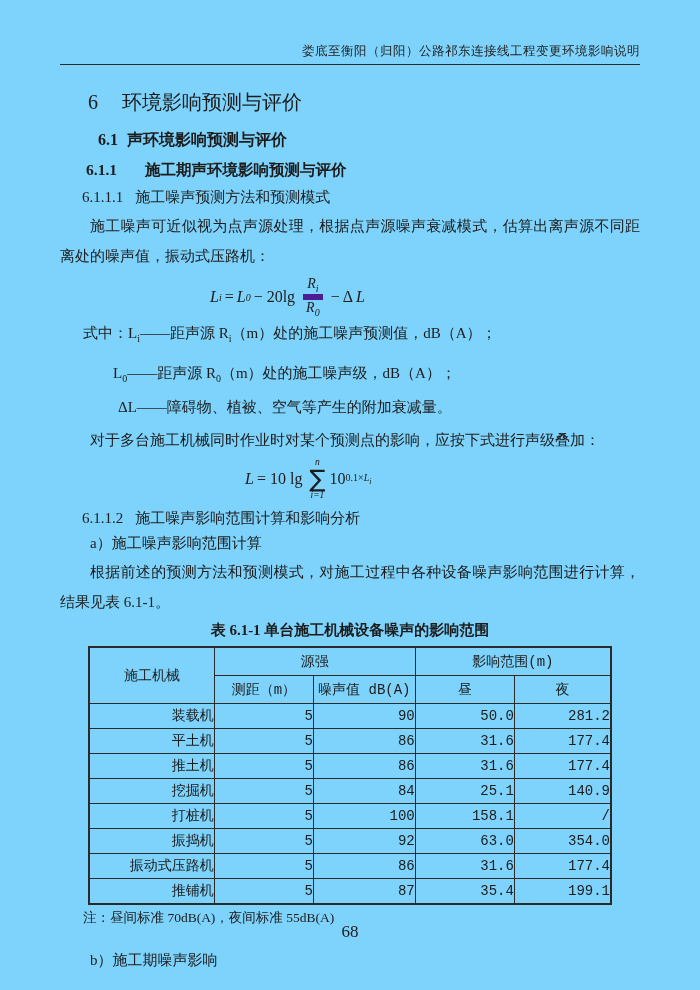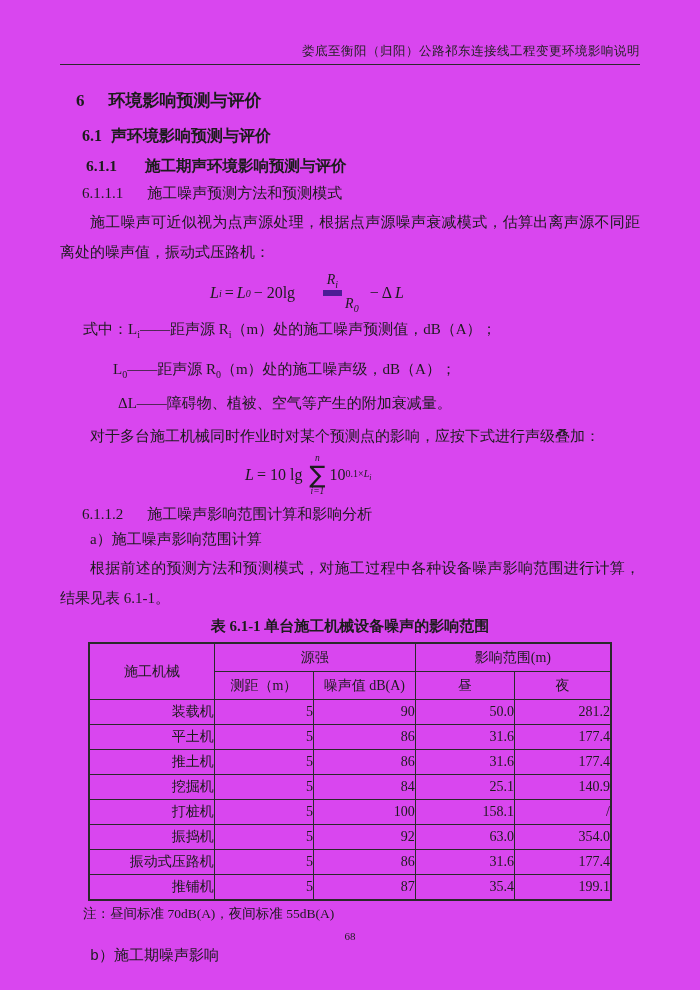--- a/index.html
+++ b/index.html
@@ -1,74 +1,74 @@
 <!DOCTYPE html>
 <html><head>
 <meta charset="utf-8">
 <style>
   html,body{margin:0;padding:0;background:#fff;}
   .page{
     position:relative;
     width:700px;height:990px;
-    background:#d946ef;
+    background:#7dd3fc;
     box-sizing:border-box;
     padding:0 60px;
     font-family:"Liberation Serif","DejaVu Serif",serif;
     color:#1c1c1c;
     overflow:hidden;
   }
   
   .doc-header{padding-top:43px;text-align:right;font-size:12.5px;letter-spacing:.5px;color:#222;}
   .header-rule{border:none;border-top:1.5px solid #2a2a2a;margin:4px 0 0 0;}
   
-  .h-l1{margin:24px 0 0 16px;font-size:17px;font-weight:bold;}
+  .h-l1{margin:24px 0 0 28px;font-size:20px;font-weight:normal;}
   .h-l1 .num{margin-right:24px;}
-  .h-l2{margin:14px 0 0 22px;font-size:16px;font-weight:bold;}
+  .h-l2{margin:14px 0 0 38px;font-size:16px;font-weight:bold;}
   .h-l2 .num{margin-right:9px;}
   .h-l3{margin:9px 0 0 26px;font-size:15.5px;font-weight:bold;}
   .h-l3 .num{margin-right:28px;}
   .h-l4{margin:7px 0 0 22px;font-size:15px;font-weight:normal;}
-  .h-l4 .num{margin-right:24px;}
+  .h-l4 .num{margin-right:12px;}
   
   .para{margin:4px 0 0 0;font-size:15px;line-height:30px;text-indent:2em;text-align:justify;}
   .para.tight{line-height:28px;}
   
   .formula{font-size:16px;font-family:"Liberation Serif","DejaVu Sans",serif;margin:4px 0 0 150px;height:44px;display:flex;align-items:center;}
   .formula .var{font-style:italic;}
   .formula sub{font-size:10px;font-style:italic;}
   .formula .op{padding:0 3px;}
   .frac{display:inline-flex;flex-direction:column;align-items:center;vertical-align:middle;margin:0 4px;font-size:14px;line-height:1.15;}
   .frac .fnum{border-bottom:6px solid #4c1d95;padding:0 4px;}
-  .frac .fden{padding:0 4px;margin-left:39px;}
+  .frac .fden{padding:0 4px;}
   .formula2{margin:2px 0 0 185px;height:46px;}
   .bigsum{display:inline-flex;flex-direction:column;align-items:center;line-height:1;margin:0 4px;font-style:normal;}
   .bigsum .stop{font-size:9.5px;font-style:italic;}
   .bigsum .ssym{font-size:24px;font-family:"DejaVu Sans",sans-serif;}
   .bigsum .sbot{font-size:9.5px;font-style:italic;}
   .formula2 sup{font-size:10px;}
   .formula2 sup sub{font-size:8px;}
   
   .where-line{font-size:15px;line-height:29px;text-align:justify;}
   .where-line sub{font-size:10px;}
   .wl-1{padding-left:23px;}
   .wl-2{padding-left:53px;margin-top:6px;}
   .wl-3{padding-left:58px;}
   
   .list-item{margin:6px 0 0 0;padding-left:30px;font-size:15px;line-height:19px;}
-  .item-b{margin-top:24px;font-family:Liberation Mono, monospace;}
+  .item-b{margin-top:24px;}
   
   .table-title{margin:4px 0 0 0;text-align:center;font-size:15px;font-weight:bold;}
   table.noise{border-collapse:collapse;margin:6px auto 0 auto;width:524px;table-layout:fixed;font-size:14px;border:2px solid #2a2a2a;}
-  table.noise th,table.noise td{border:1px solid #2a2a2a;text-align:center;font-weight:normal;padding:0;}
+  table.noise th,table.noise td{border:1px solid #2a2a2a;text-align:center;font-weight:normal;padding:0;font-family:Liberation Mono, monospace;}
   table.noise .hrow th{height:27px;}
   table.noise td{height:24px;text-align:right;}
   .c1{width:24%;} .c2{width:19%;} .c3{width:19.5%;} .c4{width:19%;} .c5{width:18.5%;}
   .table-note{margin:4px 0 0 0;padding-left:23px;font-size:13.5px;}
   
-  .footer{position:absolute;left:0;right:0;bottom:48px;text-align:center;font-size:11px;}
+  .footer{position:absolute;left:0;right:0;bottom:48px;text-align:center;font-size:17px;}
 </style>
 </head>
 <body>
 
 <div class="page">
 
   <div class="doc-header">
     <span>娄底至衡阳（归阳）公路祁东连接线工程变更环境影响说明</span>
     <hr class="header-rule">
   </div>

